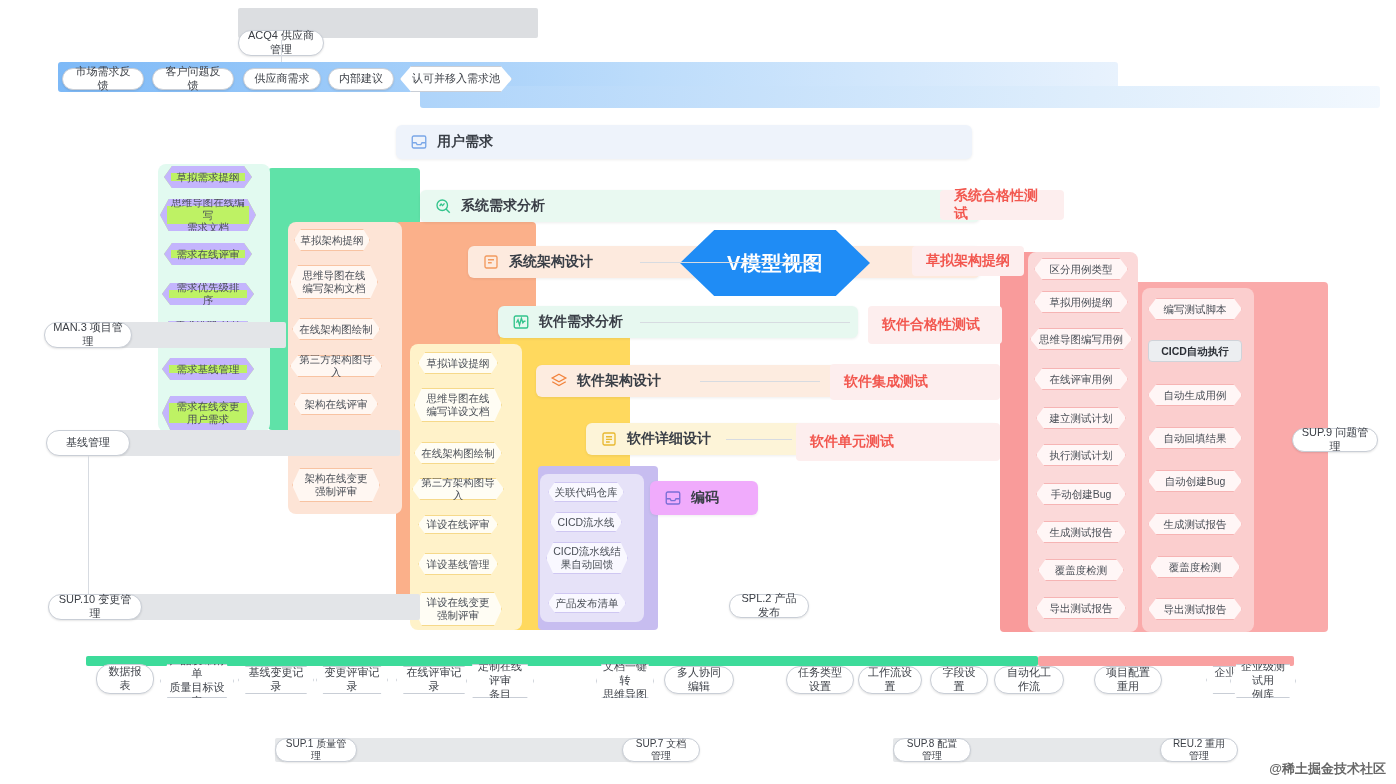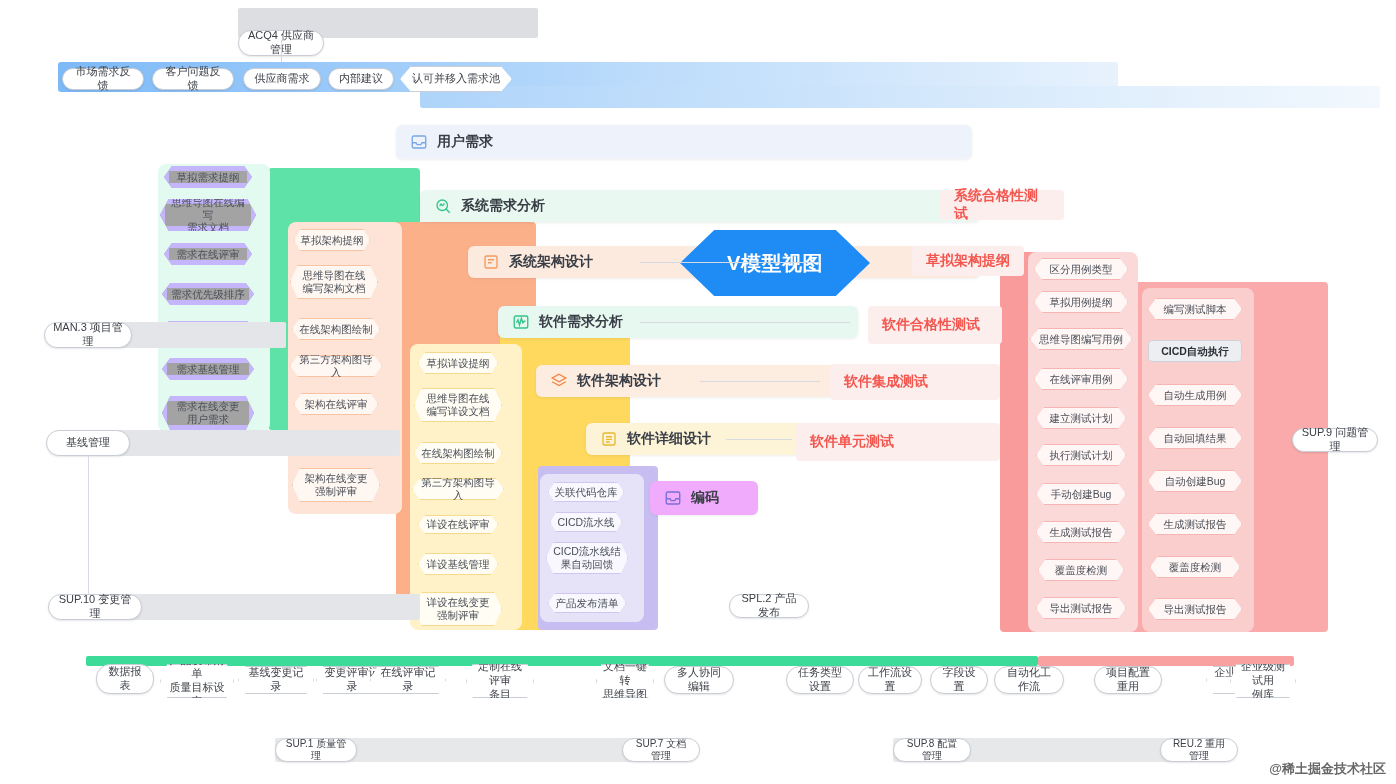--- a/index.html
+++ b/index.html
@@ -70,21 +70,21 @@
     text-align: center;
     font-size: 10.5px;
     line-height: 1.2;
     color: #4a4f57;
     white-space: pre-line;
     padding: 2px 4px;
     background: #ffffff;
     border-radius: 10px;
   }
   .chip.hex { clip-path: polygon(9% 0, 91% 0, 100% 50%, 91% 100%, 9% 100%, 0 50%); border-radius: 0; }
-  .chip.c-green  { border: 5px solid #c4b5fd; background:#a3a3a3; }
+  .chip.c-green  { border: 7px solid #c4b5fd; background:#bef264; }
   .chip.c-orange { border: 1px solid #f8c3a2; background:#fff7f2; }
   .chip.c-yellow { border: 1px solid #f6d98a; background:#fffdf4; }
   .chip.c-purple { border: 1px solid #cfc7f2; background:#f9f8ff; }
   .chip.c-pink   { border: 1px solid #f6b4b4; background:#fff6f6; }
   .chip.c-gray   { border: 1px solid #cfd3d9; background:#eceef1; color:#2b2f36; font-weight:bold; }
 
   
   .stage {
     position: absolute;
     display: flex; align-items: center;
@@ -344,21 +344,21 @@
   <div class="pill abs" style="left:729px;top:594px;width:80px;height:24px;">SPL.2 产品发布</div>
 
   <div class="strip-green" style="left:86px;top:656px;width:952px;height:10px;"></div>
   <div class="strip-pink" style="left:1038px;top:656px;width:256px;height:10px;"></div>
 
   <div class="pill abs" style="left:96px;top:664px;width:58px;height:30px;">数据报表</div>
   <div class="hexpill abs" style="left:160px;top:664px;width:74px;height:34px;">产品发布清单
 质量目标设定</div>
   <div class="hexpill abs" style="left:238px;top:666px;width:76px;height:28px;">基线变更记录</div>
   <div class="hexpill abs" style="left:316px;top:666px;width:72px;height:28px;">变更评审记录</div>
-  <div class="hexpill abs" style="left:370px;top:666px;width:76px;height:28px;">在线评审记录</div>
+  <div class="hexpill abs" style="left:396px;top:666px;width:76px;height:28px;">在线评审记录</div>
   <div class="hexpill abs" style="left:466px;top:664px;width:68px;height:34px;">定制在线评审
 条目</div>
   <div class="hexpill abs" style="left:596px;top:664px;width:58px;height:34px;">文档一键转
 思维导图</div>
   <div class="pill abs" style="left:664px;top:666px;width:70px;height:28px;">多人协同编辑</div>
   <div class="pill abs" style="left:786px;top:666px;width:68px;height:28px;">任务类型设置</div>
   <div class="pill abs" style="left:858px;top:666px;width:64px;height:28px;">工作流设置</div>
   <div class="pill abs" style="left:930px;top:666px;width:58px;height:28px;">字段设置</div>
   <div class="pill abs" style="left:994px;top:666px;width:70px;height:28px;">自动化工作流</div>
   <div class="pill abs" style="left:1094px;top:666px;width:68px;height:28px;">项目配置重用</div>

